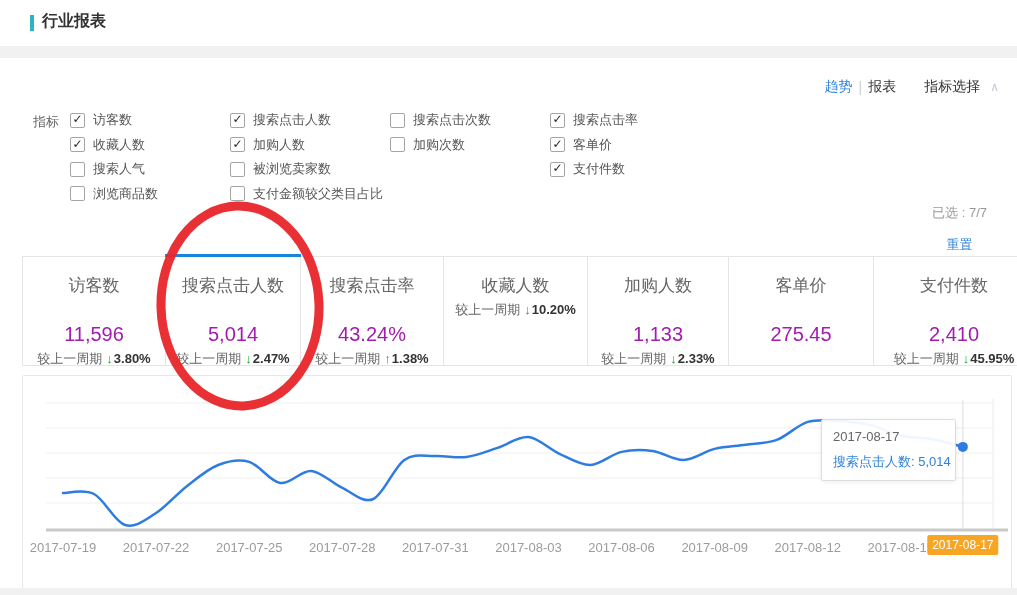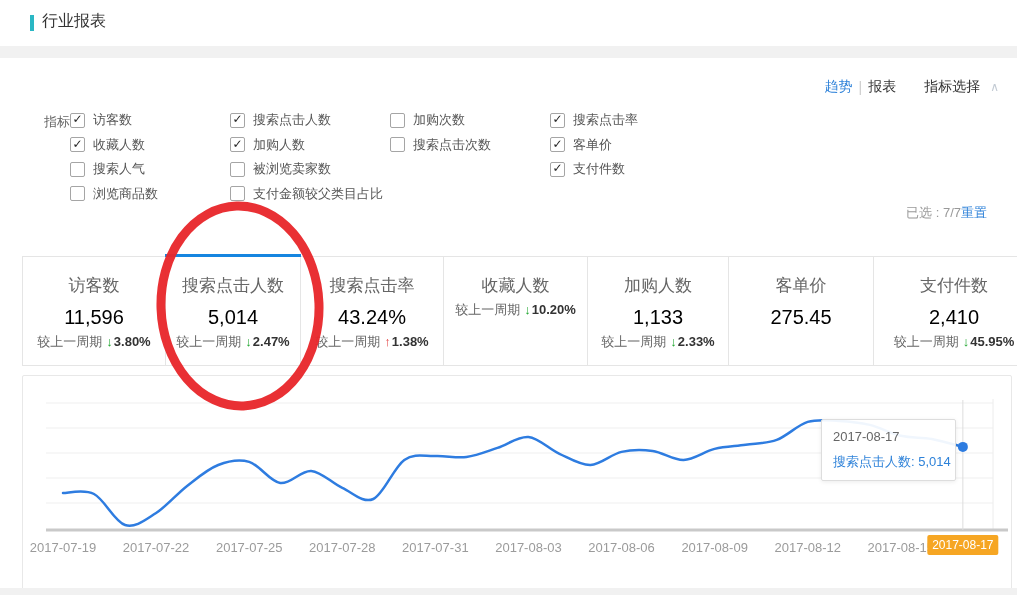--- a/index.html
+++ b/index.html
@@ -3,56 +3,56 @@
 <meta charset="utf-8">
 <style>
   html,body{margin:0;padding:0;}
   body{width:1017px;height:595px;overflow:hidden;background:#fff;
        font-family:"Liberation Sans","DejaVu Sans",sans-serif;color:#333;}
   #stage{position:relative;width:1017px;height:595px;background:#fff;}
 
   
   .topbar{position:absolute;left:0;top:0;width:1017px;height:46px;background:#fff;}
   .accent{position:absolute;left:30px;top:15px;width:4px;height:16px;background:#2ab7c4;}
-  .page-title{position:absolute;left:42px;top:11px;font-size:16px;font-weight:normal;color:#333;}
+  .page-title{position:absolute;left:42px;top:11px;font-size:16px;font-weight:bold;color:#333;}
   .band-top{position:absolute;left:0;top:46px;width:1017px;height:12px;background:#f1f1f1;}
   .band-bottom{position:absolute;left:0;top:588px;width:1017px;height:7px;background:#f1f1f1;}
 
   
   .toolbar{position:absolute;right:18px;top:78px;font-size:14px;display:flex;align-items:center;gap:6px;}
   .lnk-blue{color:#2e82d9;cursor:pointer;}
   .lnk-dark{color:#333;cursor:pointer;}
   .tb-div{color:#ccc;}
   .tb-gap{width:16px;}
   .chev{color:#c3cbd4;font-size:12px;margin-left:4px;}
 
   
   .filters{position:absolute;left:33px;top:108px;display:flex;}
-  .f-label{width:37px;font-size:13px;color:#666;padding-top:5px;text-align:right;}
+  .f-label{width:37px;font-size:13px;color:#666;padding-top:5px;}
   .f-col{display:flex;flex-direction:column;}
   .f-col{width:160px;}
   .f-col.wide{width:300px;}
   .f-item{display:flex;align-items:center;height:24.5px;font-size:13px;color:#555;cursor:pointer;white-space:nowrap;}
   .cb{width:13px;height:13px;border:1px solid #a5a5a5;border-radius:2px;background:#fff;
       display:inline-flex;align-items:center;justify-content:center;margin-right:8px;flex:0 0 13px;}
   .cb .tick{display:none;font-size:12px;line-height:12px;color:#1d1d1d;font-weight:bold;transform:translateY(-1px);}
   .cb.checked .tick{display:block;}
 
-  .sel-summary{position:absolute;right:30px;top:204px;font-size:13px;color:#999;display:flex;align-items:center;}
+  .sel-summary{position:absolute;right:30px;top:204px;font-size:13px;color:#999;display:flex;gap:14px;align-items:center;flex-direction:column;}
   .reset{color:#2e82d9;cursor:pointer;}
 
   
   .cards{position:absolute;left:22px;top:256px;height:110px;display:flex;border:1px solid #e5e5e5;box-sizing:border-box;background:#fff;}
   .card{position:relative;box-sizing:border-box;border-right:1px solid #e5e5e5;text-align:center;
         padding-top:17px;cursor:pointer;flex:0 0 auto;background:#fff;}
   .card:last-child{border-right:none;}
   .card .bar{display:none;position:absolute;left:-1px;right:-1px;top:-3px;height:3px;background:#1685e0;}
   .card.selected .bar{display:block;}
   .card-title{font-size:17px;color:#666;}
-  .card-value{font-size:20px;color:#000000;margin-top:9px;}
+  .card-value{font-size:20px;color:#a21caf;margin-top:26px;}
   .card-change{font-size:13px;color:#666;margin-top:4px;white-space:nowrap;}
   .card-change .pct{color:#333;font-weight:bold;}
   .arr{font-weight:bold;margin:0 1px 0 4px;}
   .arr.down{color:#1ca52c;}
   .arr.up{color:#e23c3c;}
 
   
   .chart-box{position:absolute;left:22px;top:375px;width:990px;height:215px;border:1px solid #e8e8e8;
              border-radius:2px;box-sizing:border-box;background:#fff;}
   .chart-box svg{position:absolute;left:0;top:0;}
@@ -131,25 +131,25 @@
           <span>被浏览卖家数</span>
         </label>
         <label class="f-item">
           <span class="cb"></span>
           <span>支付金额较父类目占比</span>
         </label>
       </div>
       <div class="f-col">
         <label class="f-item">
           <span class="cb"></span>
+          <span>搜索点击次数</span>
+        </label>
+        <label class="f-item">
+          <span class="cb"></span>
           <span>加购次数</span>
-        </label>
-        <label class="f-item">
-          <span class="cb"></span>
-          <span>搜索点击次数</span>
         </label>
       </div>
       <div class="f-col wide">
         <label class="f-item">
           <span class="cb checked">
             <span class="tick">✓</span>
           </span>
           <span>搜索点击率</span>
         </label>
         <label class="f-item">

